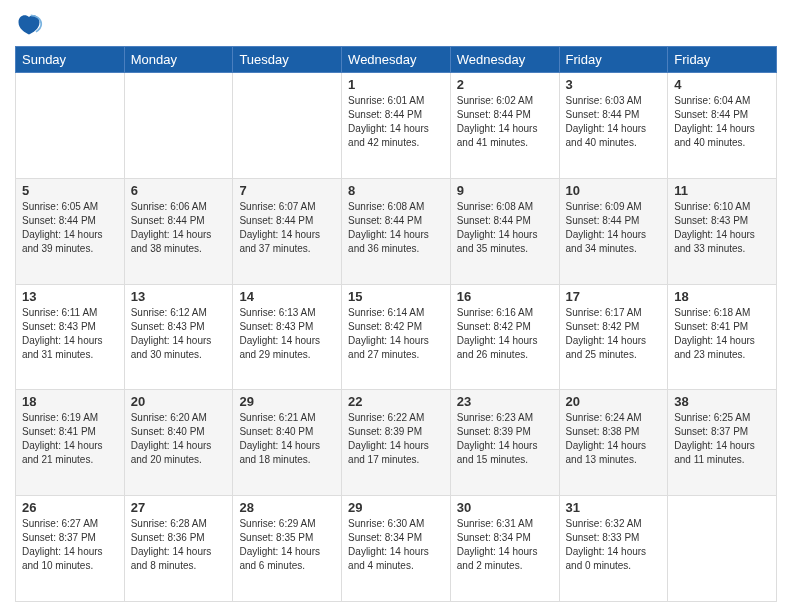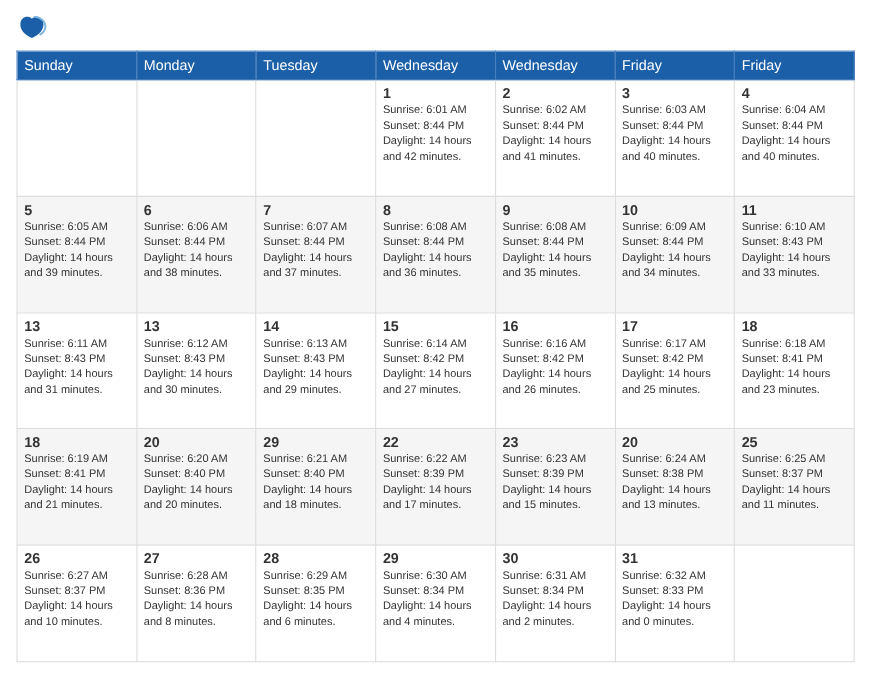--- a/index.html
+++ b/index.html
@@ -232,21 +232,21 @@
           </td>
           <td class="alt-row">
             <span class="day-num">23</span>
             <div class="day-info">Sunrise: 6:23 AM<br>Sunset: 8:39 PM<br>Daylight: 14 hours<br>and 15 minutes.</div>
           </td>
           <td class="alt-row">
             <span class="day-num">20</span>
             <div class="day-info">Sunrise: 6:24 AM<br>Sunset: 8:38 PM<br>Daylight: 14 hours<br>and 13 minutes.</div>
           </td>
           <td class="alt-row">
-            <span class="day-num">25</span>
+            <span class="day-num">38</span>
             <div class="day-info">Sunrise: 6:25 AM<br>Sunset: 8:37 PM<br>Daylight: 14 hours<br>and 11 minutes.</div>
           </td>
         </tr>
         <tr>
           <td>
             <span class="day-num">26</span>
             <div class="day-info">Sunrise: 6:27 AM<br>Sunset: 8:37 PM<br>Daylight: 14 hours<br>and 10 minutes.</div>
           </td>
           <td>
             <span class="day-num">27</span>

